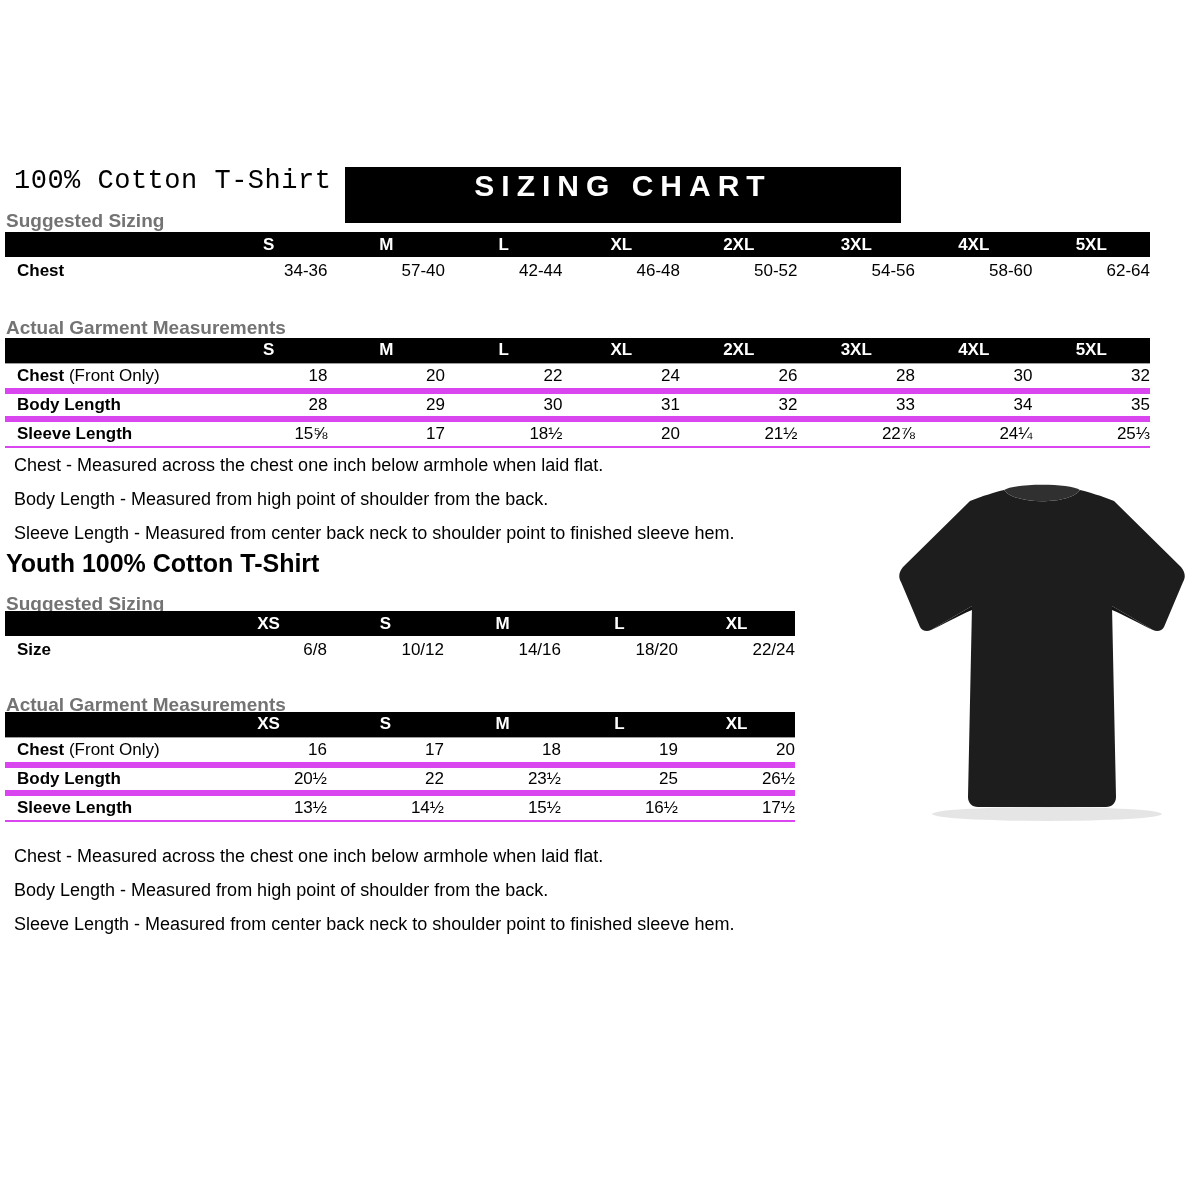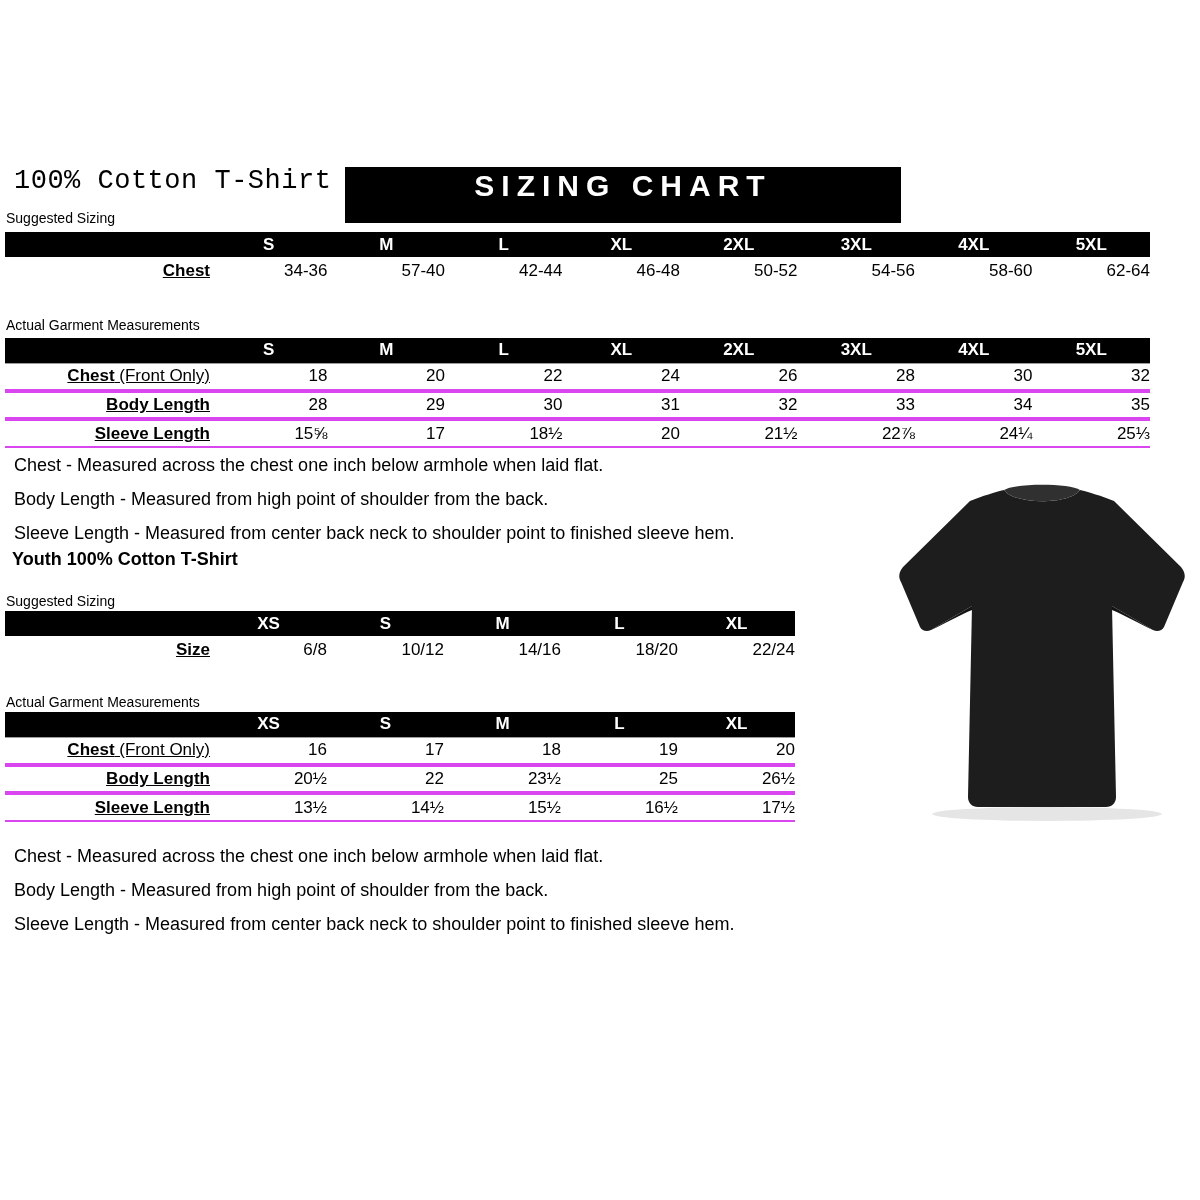--- a/index.html
+++ b/index.html
@@ -10,40 +10,40 @@
     color:#000;
   }
   .abs { position:absolute; }
 
   .page-title { left:14px; top:166px; font-size:27px; font-weight:400; letter-spacing:0.5px;font-family:Liberation Mono, monospace; }
   .banner {
     left:345px; top:167px; width:556px; height:56px;
     background:#000; color:#fff; font-size:30px; font-weight:bold;
     letter-spacing:7px; text-align:center; line-height:38px;
   }
-  .section-label { font-size:14px; color:#000000; }
+  .section-label { font-size:19px; color:#737373;font-weight:bold; }
 
   table.size-table { position:absolute; border-collapse:collapse; table-layout:fixed; }
   .size-table th {
     background:#000; color:#fff; font-size:17px; font-weight:bold;
     height:25px; text-align:center; vertical-align:middle; padding:0;
   }
   .size-table td {
     font-size:17px; height:28px; text-align:right; vertical-align:middle;
     color:#000; padding:0; background:#fff;
   }
-  .size-table td.row-label { text-align:right; padding-left:12px;text-decoration:underline; }
+  .size-table td.row-label { text-align:left; padding-left:12px; }
   .lbl-b { font-weight:bold; }
   .bordered thead tr { border-bottom:1px solid #9c9c9c; }
-  .bordered tbody tr { border-bottom:4px solid #d946ef; }
+  .bordered tbody tr { border-bottom:6px solid #d946ef; }
   .bordered tbody tr:last-child { border-bottom:2px solid #d946ef; }
 
   .notes p { font-size:18px; margin-bottom:13px; }
 
-  .youth-title { left:12px; top:549px; font-size:18px; font-weight:bold; }
+  .youth-title { left:6px; top:549px; font-size:25px; font-weight:bold; }
 
   .tshirt-wrap { left:892px; top:474px; width:300px; height:350px; }
 </style>
 </head>
 <body>
 
 <div class="abs page-title">100% Cotton T-Shirt</div>
 <div class="abs banner">SIZING CHART</div>
 
 <div class="abs section-label" style="left:6px; top:210px;">Suggested Sizing</div>

